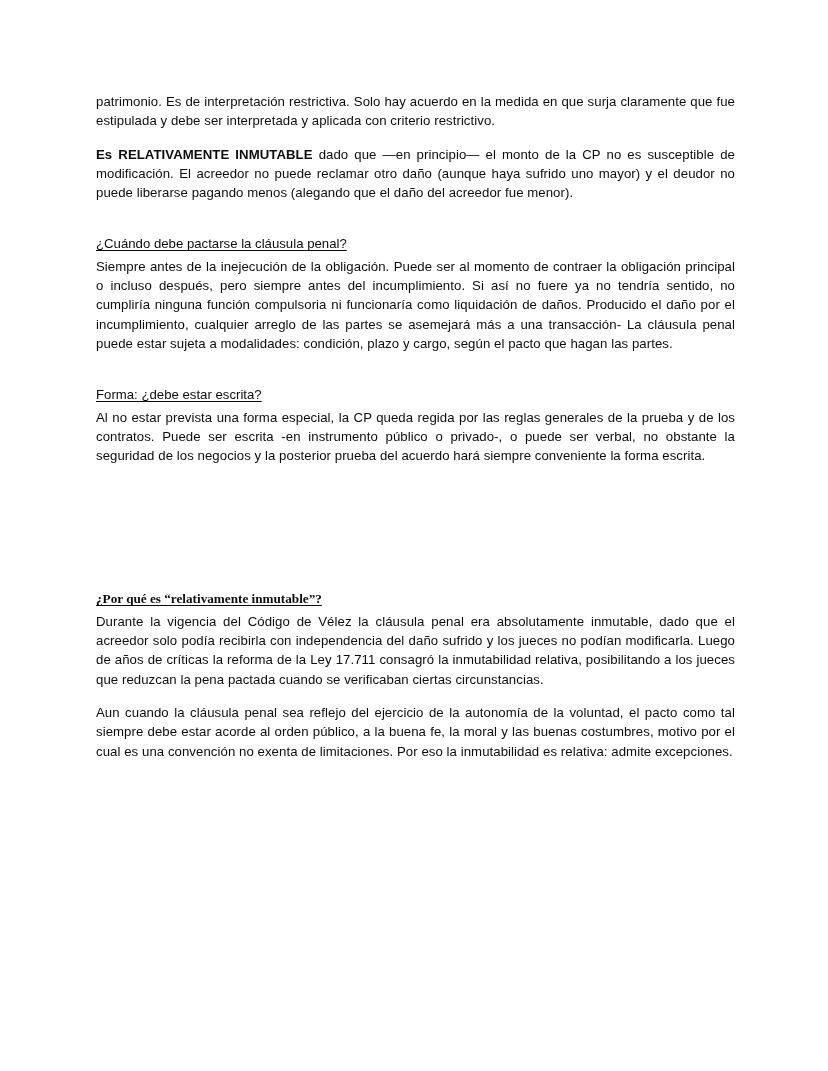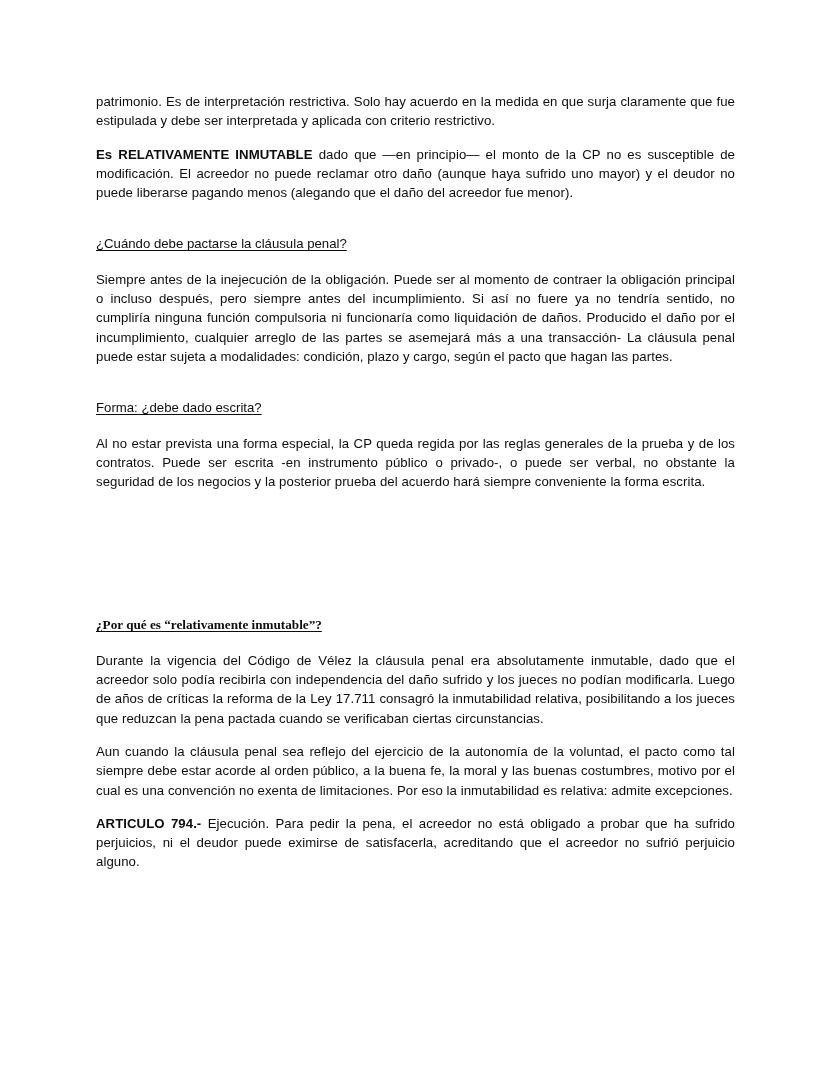--- a/index.html
+++ b/index.html
@@ -54,21 +54,21 @@
     text-underline-offset: 2px;
   }
   .heading.bold {
     font-weight: bold;
     font-family: Liberation Serif, serif;
   }
   .blk + .heading {
     margin-top: 32px;
   }
   .heading + .blk {
-    margin-top: 16px;
+    margin-top: 3px;
   }
   .blk + .blk {
     margin-top: 14px;
   }
   b, strong { font-weight: bold; margin-top: 16px; }
   .gap-large {
     height: 124px;
   }
   .tail-space {
     height: 40px;
@@ -86,36 +86,33 @@
       <b>Es RELATIVAMENTE INMUTABLE</b><span> dado que —en principio— el monto de la CP no es susceptible de modificación. El acreedor no puede reclamar otro daño (aunque haya sufrido uno mayor) y el deudor no puede liberarse pagando menos (alegando que el daño del acreedor fue menor).</span>
     </p>
 
     <p class="heading">
       <span class="u">¿Cuándo debe pactarse la cláusula penal?</span>
     </p>
 
     <p class="para blk">Siempre antes de la inejecución de la obligación. Puede ser al momento de contraer la obligación principal o incluso después, pero siempre antes del incumplimiento. Si así no fuere ya no tendría sentido, no cumpliría ninguna función compulsoria ni funcionaría como liquidación de daños. Producido el daño por el incumplimiento, cualquier arreglo de las partes se asemejará más a una transacción- La cláusula penal puede estar sujeta a modalidades: condición, plazo y cargo, según el pacto que hagan las partes.</p>
 
     <p class="heading">
-      <span class="u">Forma: ¿debe dado escrita?</span>
+      <span class="u">Forma: ¿debe estar escrita?</span>
     </p>
 
     <p class="para blk">Al no estar prevista una forma especial, la CP queda regida por las reglas generales de la prueba y de los contratos. Puede ser escrita -en instrumento público o privado-, o puede ser verbal, no obstante la seguridad de los negocios y la posterior prueba del acuerdo hará siempre conveniente la forma escrita.</p>
 
     <div class="gap-large"></div>
 
     <p class="heading bold">
       <span class="u">¿Por qué es “relativamente inmutable”?</span>
     </p>
 
     <p class="para blk">Durante la vigencia del Código de Vélez la cláusula penal era absolutamente inmutable, dado que el acreedor solo podía recibirla con independencia del daño sufrido y los jueces no podían modificarla. Luego de años de críticas la reforma de la Ley 17.711 consagró la inmutabilidad relativa, posibilitando a los jueces que reduzcan la pena pactada cuando se verificaban ciertas circunstancias.</p>
 
     <p class="para blk">Aun cuando la cláusula penal sea reflejo del ejercicio de la autonomía de la voluntad, el pacto como tal siempre debe estar acorde al orden público, a la buena fe, la moral y las buenas costumbres, motivo por el cual es una convención no exenta de limitaciones. Por eso la inmutabilidad es relativa: admite excepciones.</p>
 
-    <p class="para blk">
-      <b>ARTICULO 794.-</b><span> Ejecución. Para pedir la pena, el acreedor no está obligado a probar que ha sufrido perjuicios, ni el deudor puede eximirse de satisfacerla, acreditando que el acreedor no sufrió perjuicio alguno.</span>
-    </p>
 
 
 
     <div class="tail-space"></div>
   </div>
 </div>
 
 </body></html>

